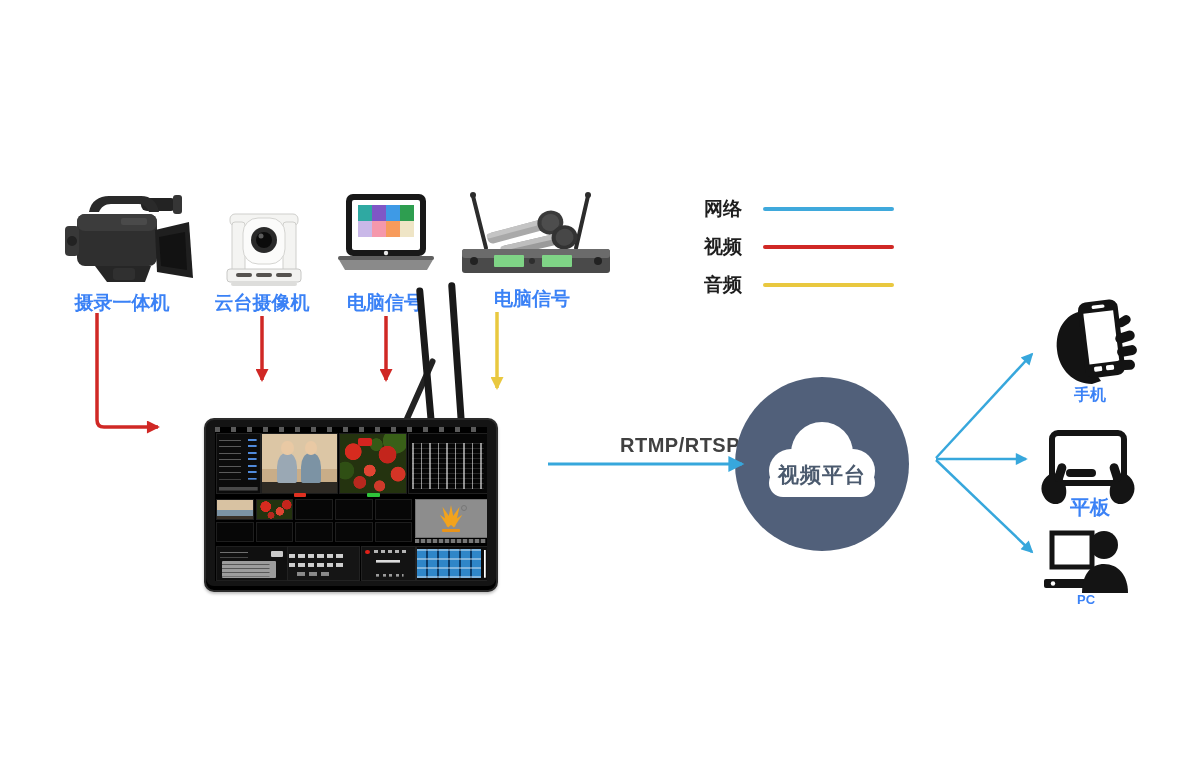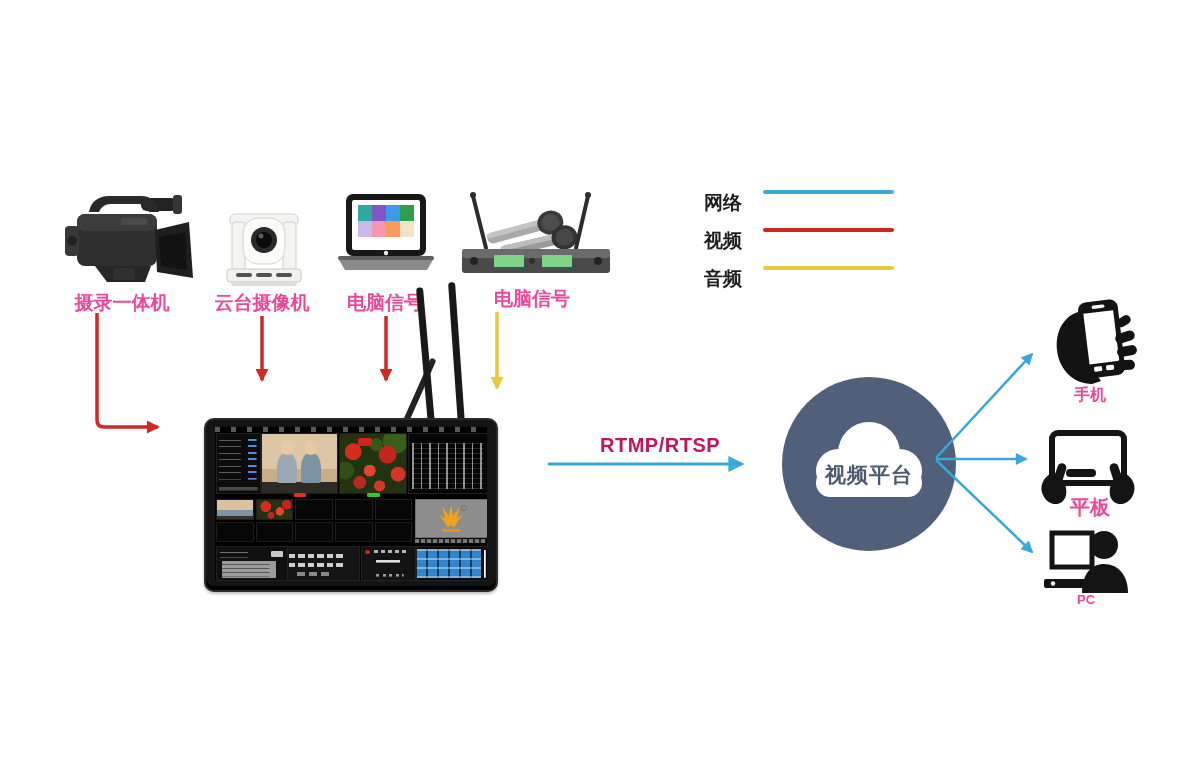--- a/index.html
+++ b/index.html
@@ -1,27 +1,27 @@
 <!DOCTYPE html>
 <html><head>
 <meta charset="utf-8">
 <style>
   html,body{margin:0;padding:0;background:#fff;}
   #canvas{position:relative;width:1200px;height:764px;background:#fff;overflow:hidden;
           font-family:"Liberation Sans","DejaVu Sans",sans-serif;}
   .abs{position:absolute;}
 
   
-  .node-label{position:absolute;font-size:19px;font-weight:600;color:#ec4899;text-align:center;white-space:nowrap;}
-  .stream-label{position:absolute;left:600px;top:434px;width:160px;text-align:left;
-                font-size:20px;font-weight:600;color:#be185d;letter-spacing:.5px;}
+  .node-label{position:absolute;font-size:19px;font-weight:600;color:#3b82f6;text-align:center;white-space:nowrap;}
+  .stream-label{position:absolute;left:600px;top:434px;width:160px;text-align:center;
+                font-size:20px;font-weight:600;color:#404040;letter-spacing:.5px;}
 
   
   .legend{position:absolute;left:704px;top:190px;}
-  .legend-row{display:flex;height:38px;}
+  .legend-row{display:flex;align-items:center;height:38px;}
   .legend-label{font-size:19px;font-weight:700;color:#1e1e1e;width:50px;}
   .legend-line{width:131px;height:4px;border-radius:2px;margin-left:9px;}
 
   
   #connectors{position:absolute;left:0;top:0;z-index:3;pointer-events:none;}
 
   
   .antenna{position:absolute;background:#191919;border-radius:4px 4px 2px 2px;z-index:1;}
   .kickstand{position:absolute;left:399px;top:352px;width:6px;height:78px;background:#232323;
              transform:rotate(24deg);transform-origin:bottom center;border-radius:3px;z-index:0;}
@@ -102,21 +102,21 @@
   .panel-record .rec-dot{position:absolute;left:7%;top:9%;width:9%;height:13%;background:#e02018;border-radius:50%;}
   .panel-gallery{left:74%;width:25.5%;top:77%;height:22%;background:#0c0c0c;border:1px solid #222;
      background-image:
        linear-gradient(#fff,#fff),
        repeating-linear-gradient(0deg,rgba(255,255,255,.4) 0 2px,transparent 2px 9px),
        repeating-linear-gradient(90deg,#2f86c8 0 9px,#0b3a66 9px 11px);
      background-size:2.5% 84%,92% 88%,92% 88%;
      background-position:98% 50%,3% 50%,3% 50%;background-repeat:no-repeat;}
 
   
-  .cloud{position:absolute;left:782px;top:377px;width:174px;height:174px;border-radius:50%;z-index:2;}
+  .cloud{position:absolute;left:735px;top:377px;width:174px;height:174px;border-radius:50%;z-index:2;}
   .cloud svg{position:absolute;left:0;top:0;}
   .cloud-label{position:absolute;left:0;top:84px;width:100%;text-align:center;
                font-size:21px;font-weight:600;color:#4b5a6e;letter-spacing:1px;}
 
   
   .icon{position:absolute;}
 </style>
 </head>
 <body>
 

